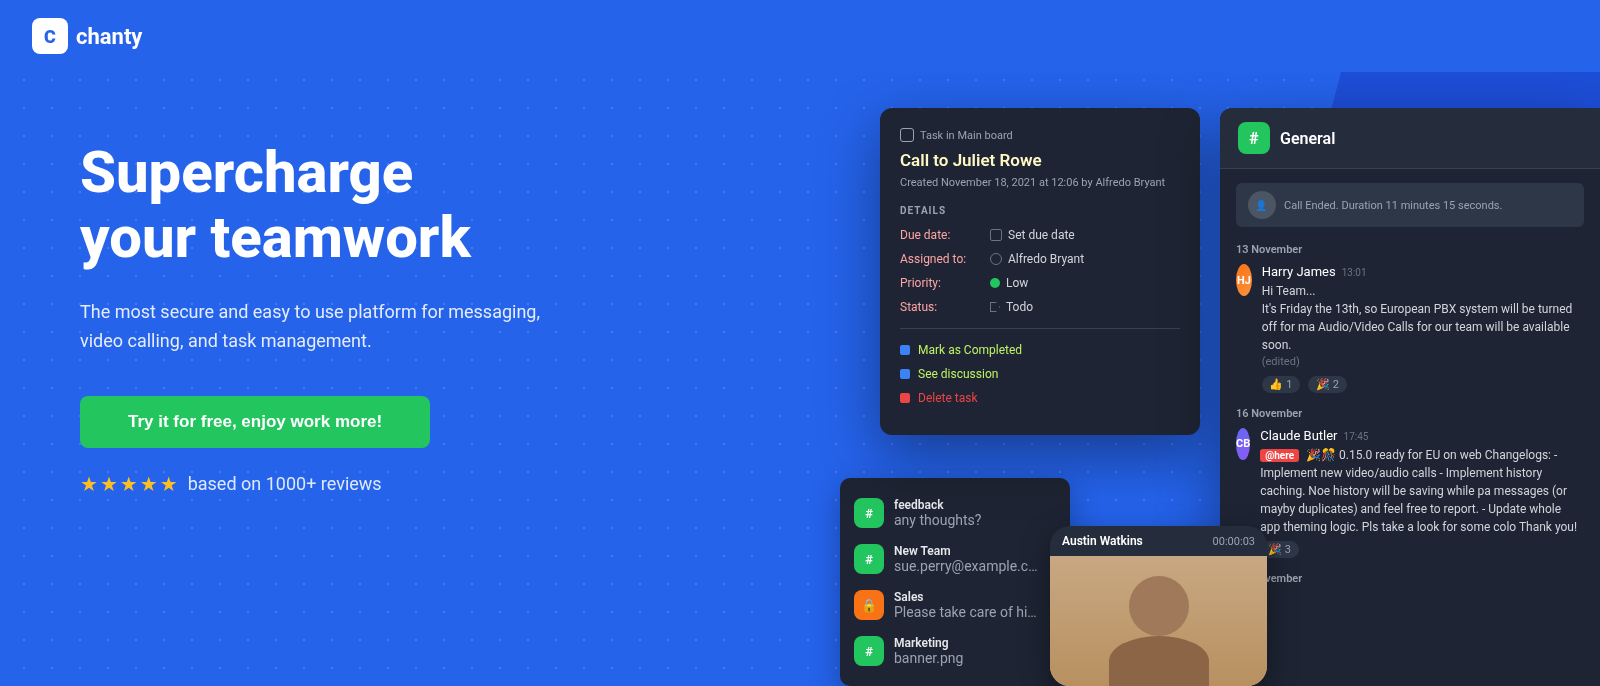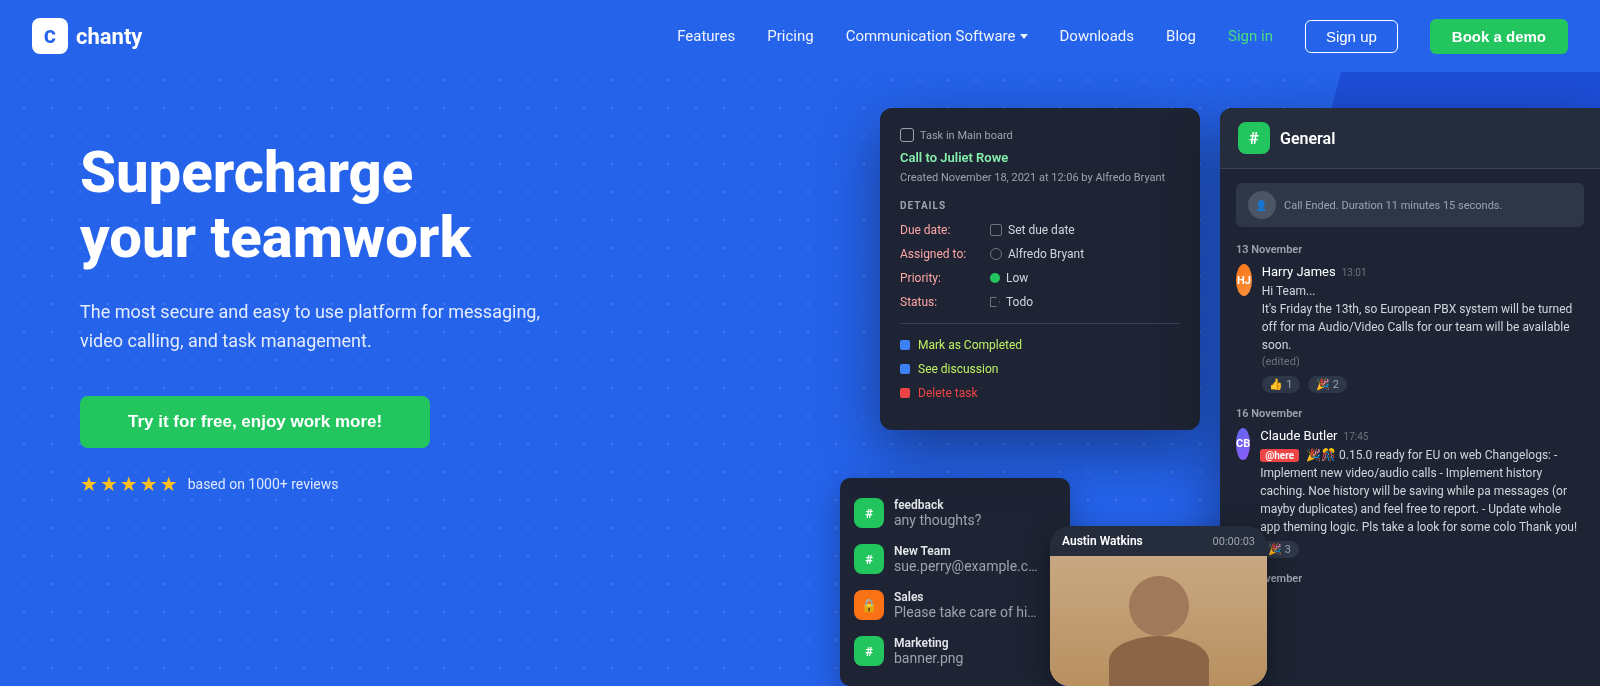--- a/index.html
+++ b/index.html
@@ -152,21 +152,21 @@
       align-items: center;
       gap: 8px;
     }
     .stars {
       color: #fbbf24;
       font-size: 20px;
       letter-spacing: 2px;
     }
     .reviews-text {
       color: rgba(255,255,255,0.85);
-      font-size: 14px;
+      font-size: 18px;
     }
 
     
     .screenshots-area {
       position: absolute;
       top: 80px;
       right: 0;
       width: 780px;
       height: 606px;
       z-index: 6;
@@ -192,22 +192,22 @@
       align-items: center;
       gap: 6px;
     }
     .task-icon-small {
       width: 14px; height: 14px;
       border: 1.5px solid #9ca3af;
       border-radius: 3px;
       display: inline-block;
     }
     .task-panel-title {
-      color: #86efac;
-      font-size: 13px;
+      color: #fef9c3;
+      font-size: 17px;
       font-weight: 600;
       margin-bottom: 6px;
     }
     .task-created {
       color: #9ca3af;
       font-size: 11px;
       margin-bottom: 16px;
     }
     .task-details-label {
       color: #9ca3af;
@@ -479,33 +479,20 @@
 
 <div class="hero">
   <div class="dot-pattern"></div>
   <div class="hero-diagonal"></div>
 
   <div class="header">
     <div class="logo-area">
       <div class="logo-icon">C</div>
       <span class="logo-text">chanty</span>
     </div>
-    <nav class="nav">
-      <a class="nav-link">Features</a>
-      <a class="nav-link">Pricing</a>
-      <a class="nav-link nav-link-dropdown">
-        <span>Communication Software</span>
-        <span class="chevron-icon"></span>
-      </a>
-      <a class="nav-link">Downloads</a>
-      <a class="nav-link">Blog</a>
-      <a class="nav-signin">Sign in</a>
-      <button class="btn-signup">Sign up</button>
-      <button class="btn-demo">Book a demo</button>
-    </nav>
   </div>
 
   <div class="hero-content">
     <h1 class="hero-title">
       <span>Supercharge</span><br>
       <span>your teamwork</span>
     </h1>
     <p class="hero-subtitle">The most secure and easy to use platform for messaging, video calling, and task management.</p>
     <button class="btn-cta">Try it for free, enjoy work more!</button>
     <div class="reviews">

